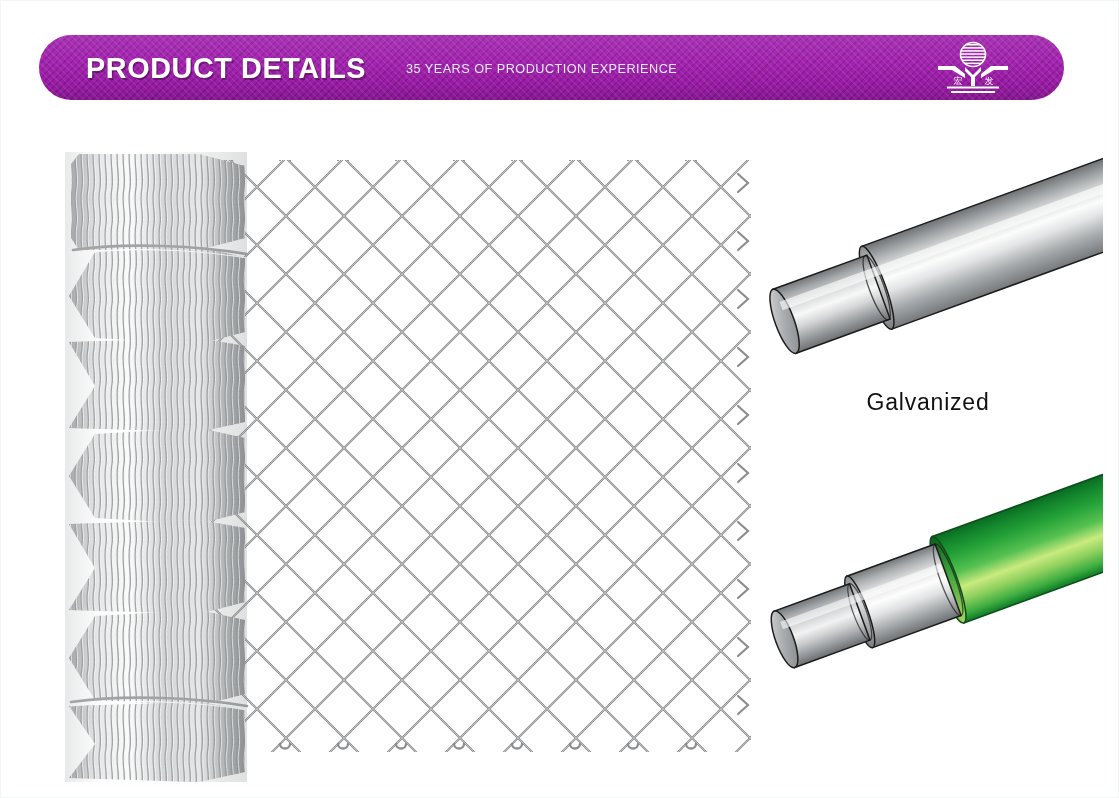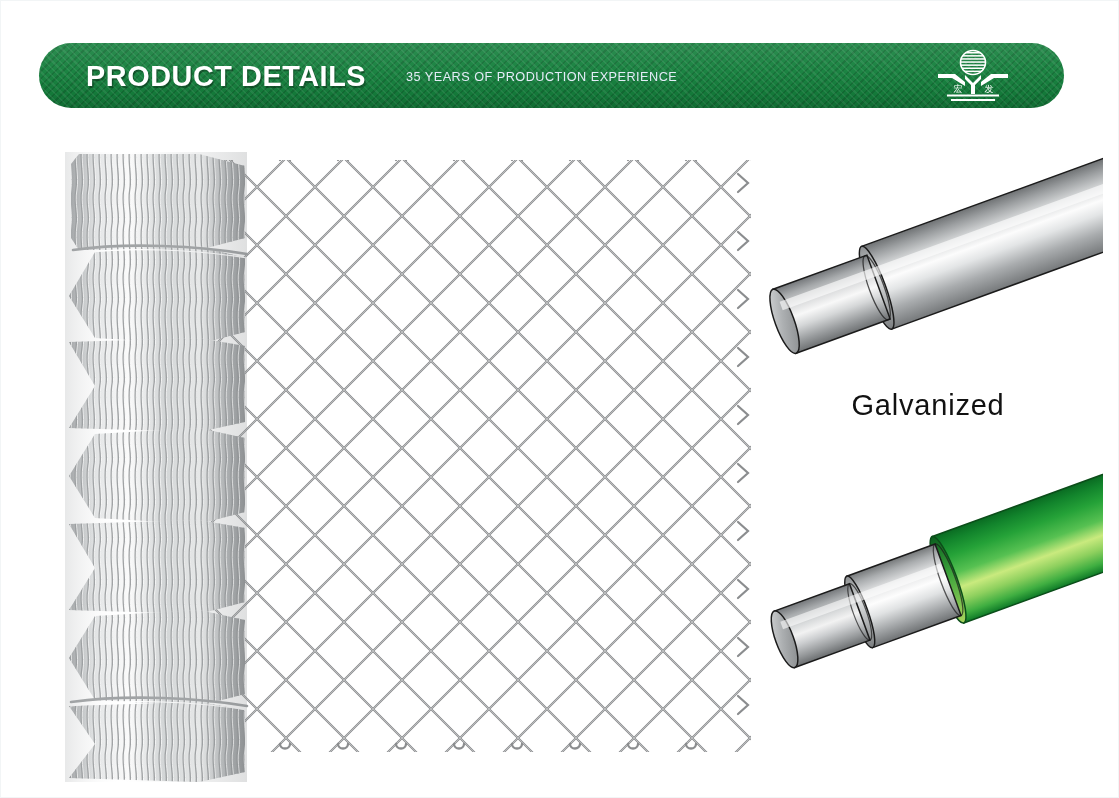--- a/index.html
+++ b/index.html
@@ -15,24 +15,24 @@
     position:absolute;inset:0;
     width:1119px;height:798px;
     background:#ffffff;
     box-sizing:border-box;
     border:1px solid #f2f5f6;
   }
 
   
   #header-banner{
     position:absolute;
-    left:38px;top:42px;
+    left:38px;top:34px;
     width:1025px;height:65px;
     border-radius:33px;
-    background:#15803d;
+    background:#a21caf;
     overflow:hidden;
   }
   #header-texture{
     position:absolute;inset:0;
     background-image:
       repeating-linear-gradient(45deg,
         rgba(255,255,255,0.075) 0px, rgba(255,255,255,0.075) 1.6px,
         rgba(0,0,0,0.00) 1.6px, rgba(0,0,0,0.00) 5.2px),
       repeating-linear-gradient(-45deg,
         rgba(0,0,0,0.14) 0px, rgba(0,0,0,0.14) 1.6px,
@@ -112,21 +112,21 @@
   #pipe-block-galvanized{top:0px;height:290px;}
   #pipe-block-pvc{top:318px;height:300px;}
   .pipe-art{position:absolute;left:0;top:0;width:350px;height:235px;}
   .pipe-label{
     position:absolute;
     left:0;top:238px;
     width:350px;
     text-align:center;
     font-family:"Liberation Sans", sans-serif;
     font-weight:300;
-    font-size:29px;
+    font-size:23px;
     letter-spacing:0.8px;
     color:#111111;
     white-space:nowrap;
   }
 </style>
 </head>
 <body>
 
 <div id="page">
 

